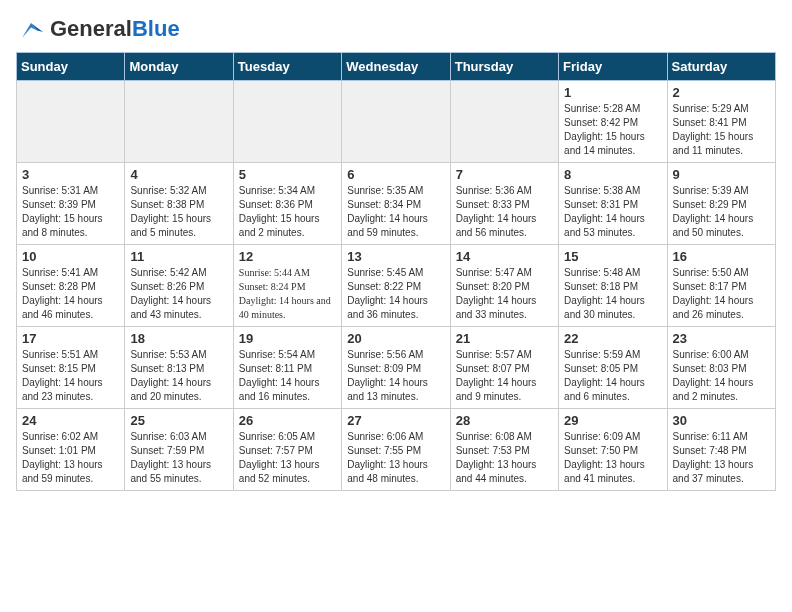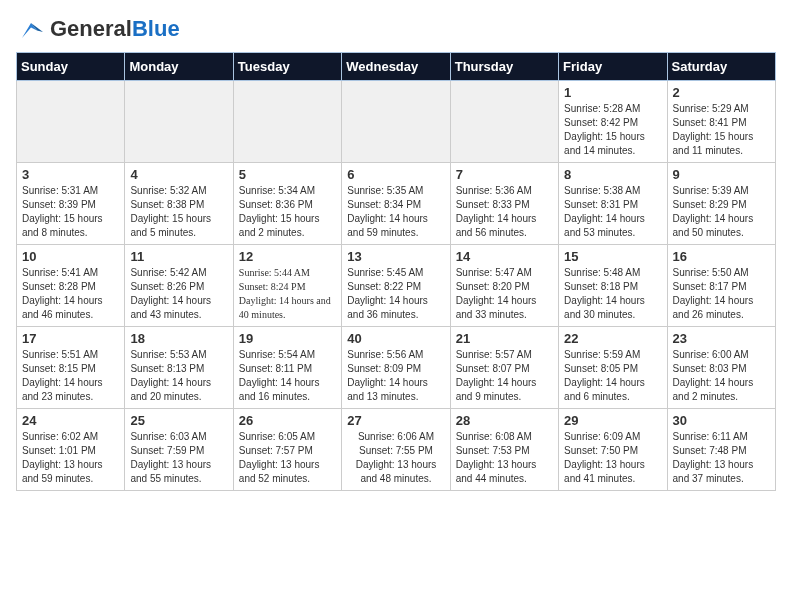--- a/index.html
+++ b/index.html
@@ -42,21 +42,21 @@
     .calendar-subtitle {
       font-size: 14px;
       color: #555;
     }
     table {
       width: 100%;
       border-collapse: collapse;
       table-layout: fixed;
     }
     thead tr th {
-      background-color: #0f172a;
+      background-color: #0c4a6e;
       color: #fff;
       font-size: 13px;
       padding: 6px 4px;
       text-align: left;
       border: 1px solid #aac4e0;
     }
     tbody tr td {
       border: 1px solid #ccc;
       vertical-align: top;
       padding: 4px 5px;
@@ -236,21 +236,21 @@
 Sunset: 8:13 PM
 Daylight: 14 hours and 20 minutes.</div>
         </td>
         <td>
           <span class="day-number">19</span>
           <div class="day-info" style="white-space: pre-line;">Sunrise: 5:54 AM
 Sunset: 8:11 PM
 Daylight: 14 hours and 16 minutes.</div>
         </td>
         <td>
-          <span class="day-number">40</span>
+          <span class="day-number">20</span>
           <div class="day-info" style="white-space: pre-line;">Sunrise: 5:56 AM
 Sunset: 8:09 PM
 Daylight: 14 hours and 13 minutes.</div>
         </td>
         <td>
           <span class="day-number">21</span>
           <div class="day-info" style="white-space: pre-line;">Sunrise: 5:57 AM
 Sunset: 8:07 PM
 Daylight: 14 hours and 9 minutes.</div>
         </td>
@@ -281,21 +281,21 @@
 Daylight: 13 hours and 55 minutes.</div>
         </td>
         <td>
           <span class="day-number">26</span>
           <div class="day-info" style="white-space: pre-line;">Sunrise: 6:05 AM
 Sunset: 7:57 PM
 Daylight: 13 hours and 52 minutes.</div>
         </td>
         <td>
           <span class="day-number">27</span>
-          <div class="day-info" style="white-space: pre-line; text-align: center;">Sunrise: 6:06 AM
+          <div class="day-info" style="white-space: pre-line;">Sunrise: 6:06 AM
 Sunset: 7:55 PM
 Daylight: 13 hours and 48 minutes.</div>
         </td>
         <td>
           <span class="day-number">28</span>
           <div class="day-info" style="white-space: pre-line;">Sunrise: 6:08 AM
 Sunset: 7:53 PM
 Daylight: 13 hours and 44 minutes.</div>
         </td>
         <td>

